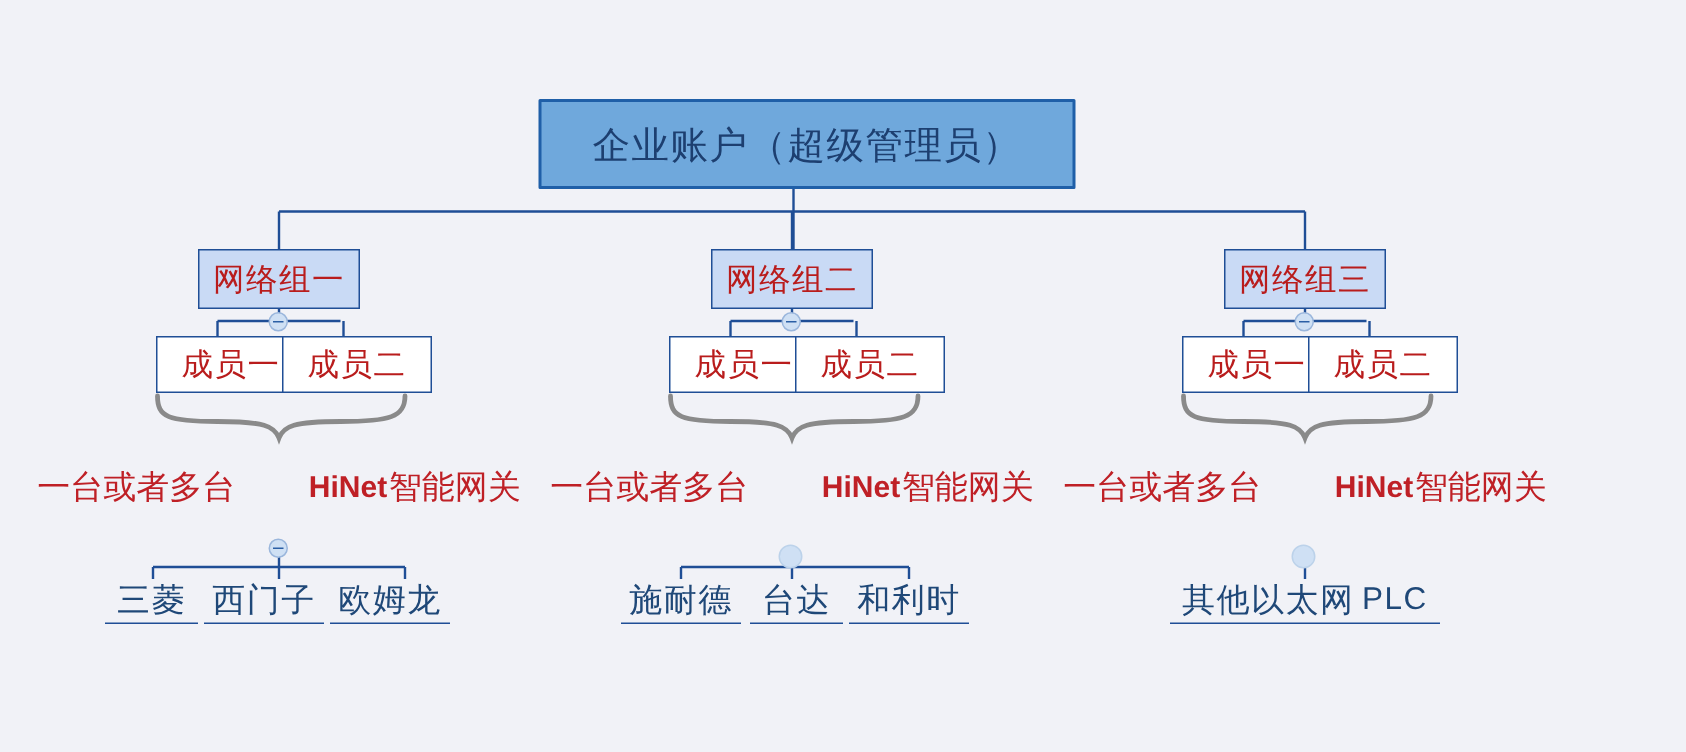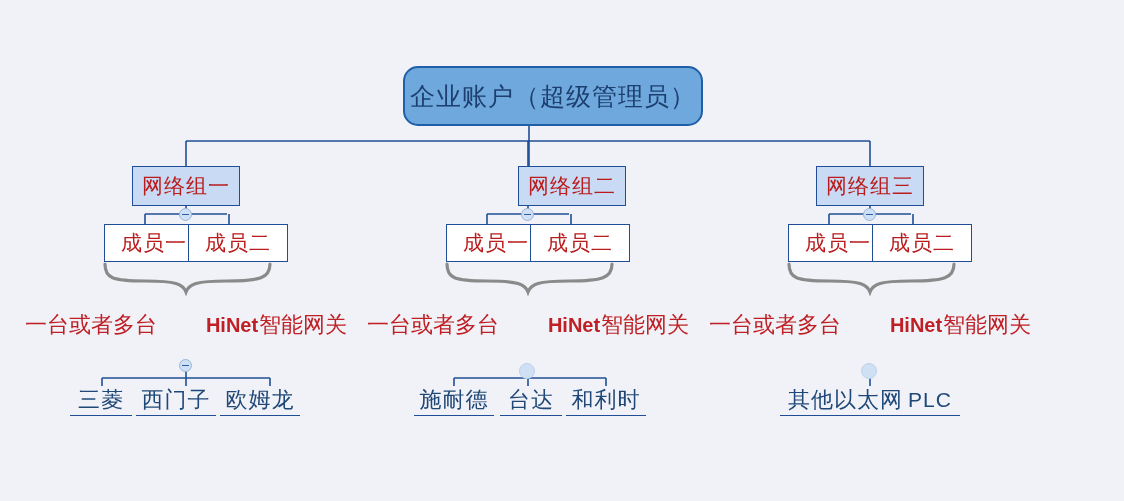--- a/index.html
+++ b/index.html
@@ -37,40 +37,39 @@
     align-items: center;
     justify-content: center;
     color: #b91c1c;
     white-space: nowrap;
     letter-spacing: 1px;
   }
 
   .root-box {
     left: 359px;
     top: 66px;
-    width: 300px;
+    width: 358px;
     height: 60px;
     background: #6fa8dc;
     border: 2px solid #1f5fa8;
-    border-radius: 15px;
+    border-radius: 1px;
     font-size: 25px;
     color: #1d3f70;
-    margin-left: 44px;
   }
 
   .group-box {
     width: 108px;
     height: 40px;
     top: 166px;
     background: #c9daf5;
     border: 1.5px solid #1f4e96;
     font-size: 21px;
   }
   .group-1 { left: 132px; }
-  .group-2 { left: 474px; margin-left: 44px; }
+  .group-2 { left: 474px; }
   .group-3 { left: 816px; }
 
   .member-box {
     width: 100px;
     height: 38px;
     top: 224px;
     background: #ffffff;
     border: 1.5px solid #1f4e96;
     font-size: 21px;
   }

